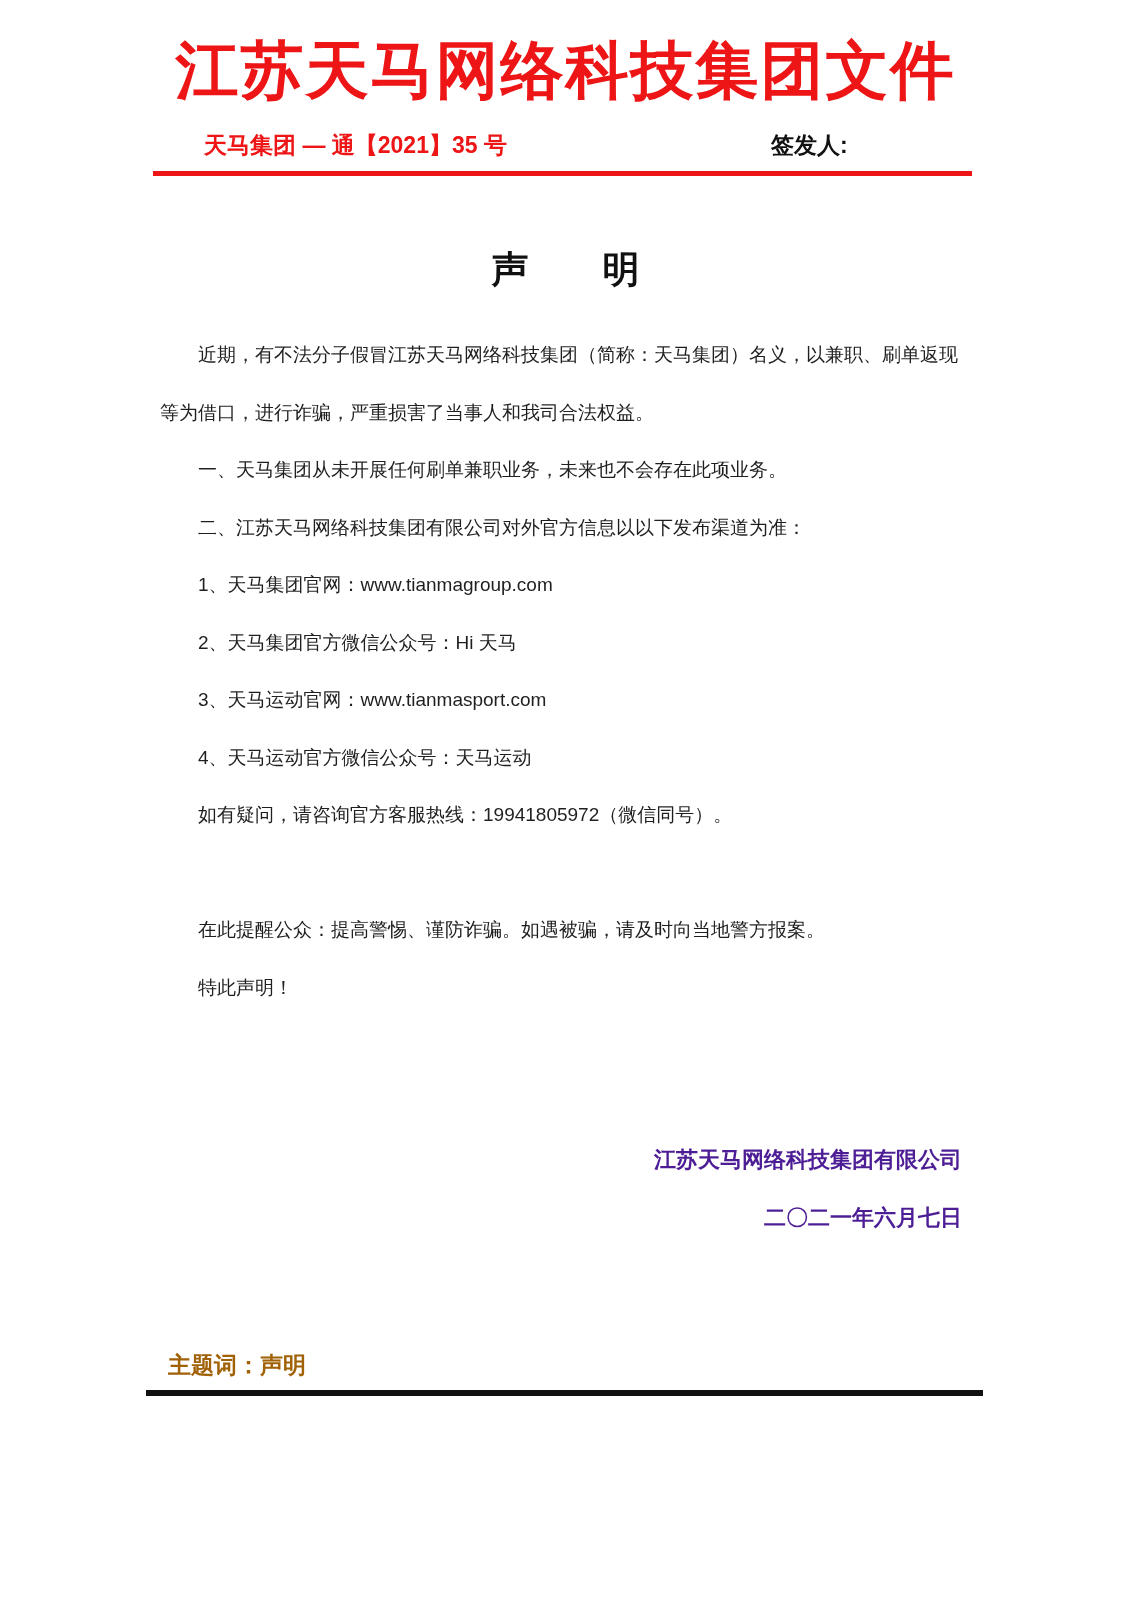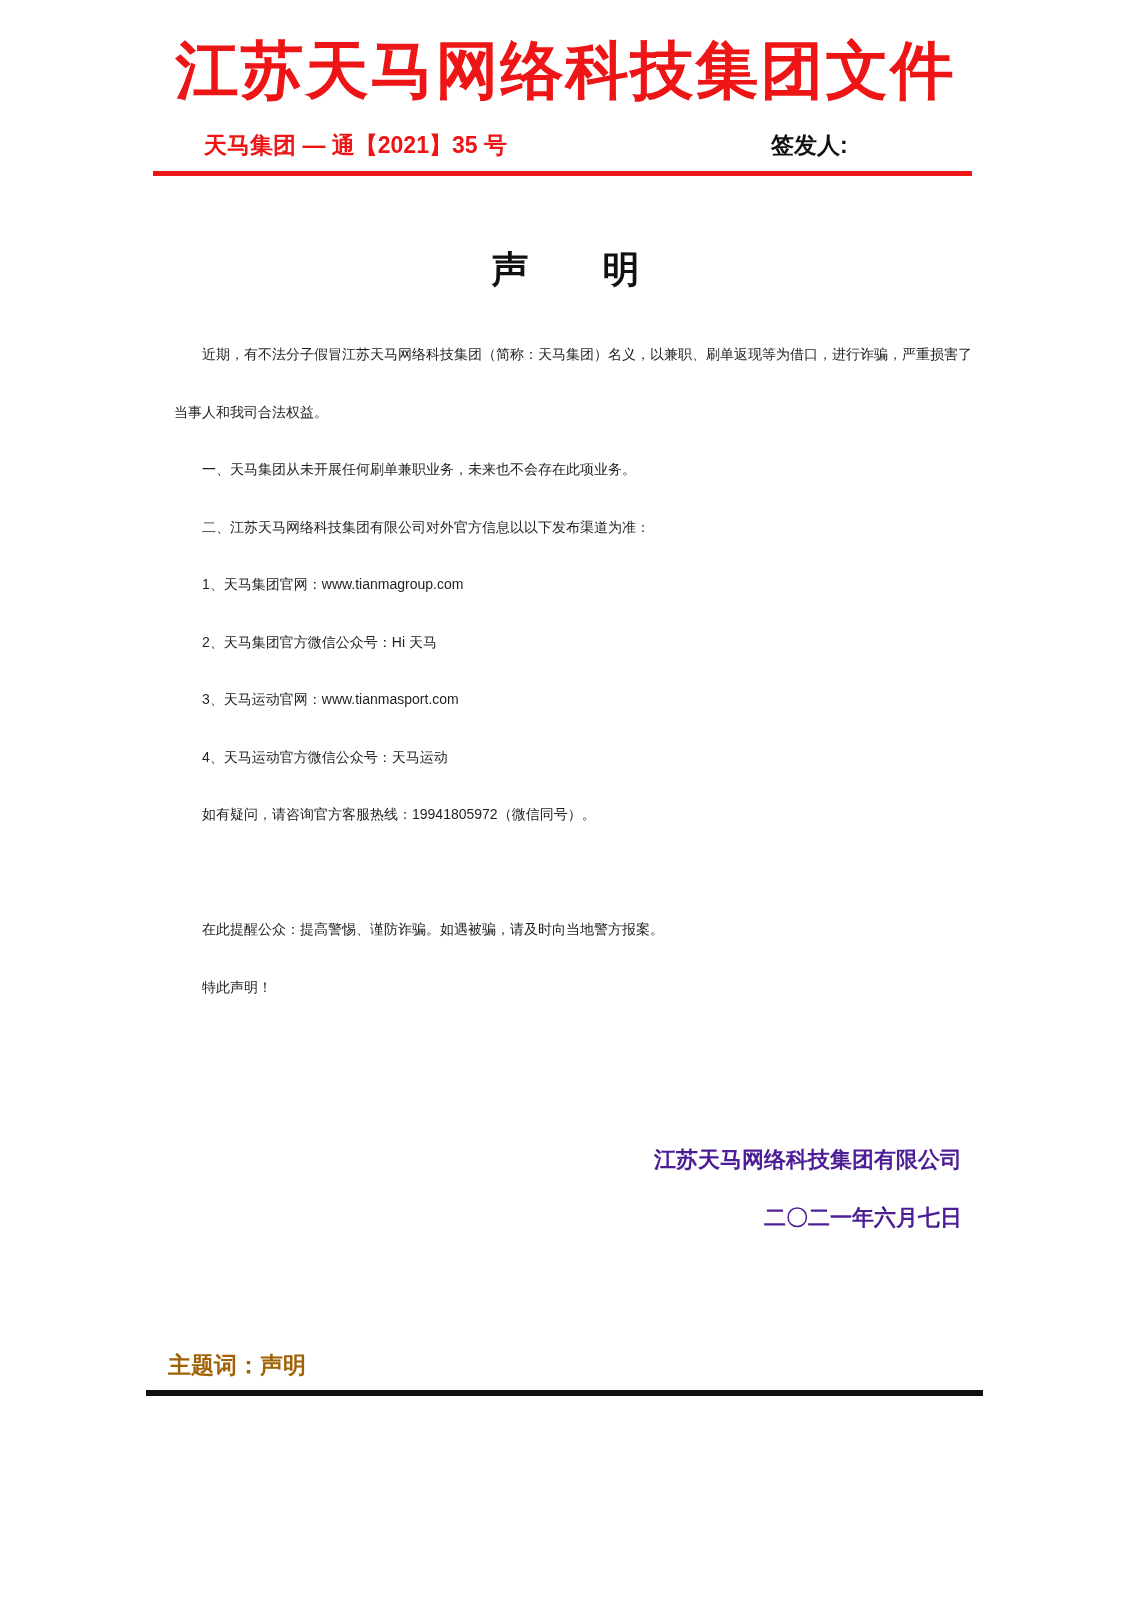--- a/index.html
+++ b/index.html
@@ -54,22 +54,22 @@
     top:237px;left:0;width:100%;
     text-align:center;
     font-size:37px;
     font-weight:bold;
     color:#111111;
     white-space:nowrap;
     margin-top:8px;
   }
   .body-text{
     position:absolute;
-    top:326px;left:174px;width:800px;
-    font-size:14px;
+    top:326px;left:160px;width:800px;
+    font-size:19px;
     line-height:57.5px;
   }
   .body-text p{
     margin:0;
     text-indent:2em;
   }
   .gap{height:57.5px;}
   .signature{
     position:absolute;
     top:1131px;left:168px;width:800px;

